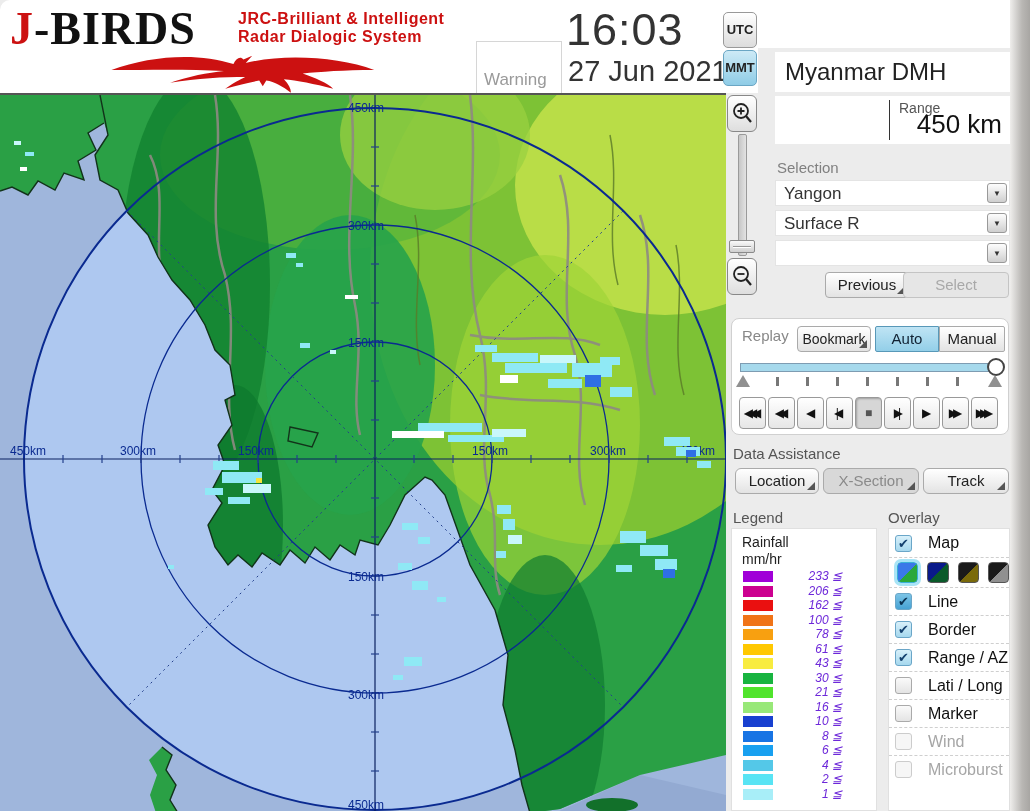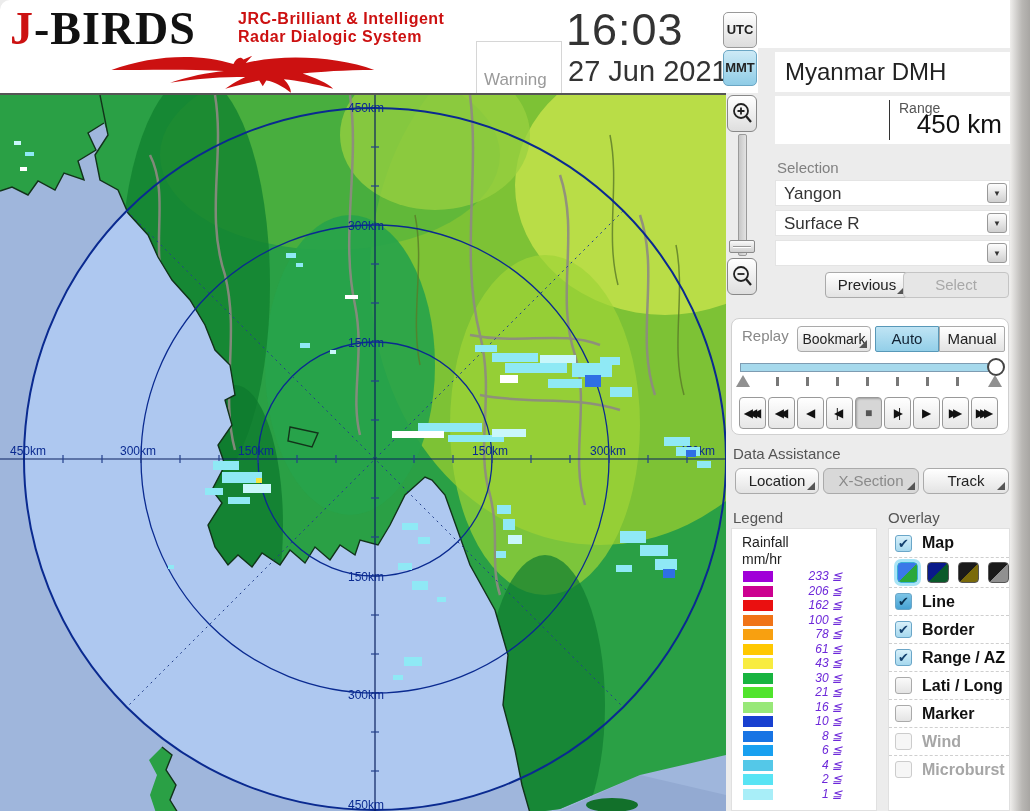--- a/index.html
+++ b/index.html
@@ -88,21 +88,21 @@
   .lg-text { position:absolute; left:44px; top:0; width:66px; text-align:right; font-size:12px; color:#6d28d9;font-style:italic; }
 
   
   #overlay-card { left:888px; top:528px; width:122px; height:283px; border:1px solid #e0e0e0; }
   .ov-row { position:relative; height:28px; display:flex; align-items:center; padding-left:6px; border-top:1px dashed #cfcfcf; }
   .ov-row:first-child { border-top:none; }
   .ov-check { width:17px; height:17px; border-radius:3px; border:1px solid #6aa6c8; background:linear-gradient(#d8f0fa,#a6d8ee); color:#14406e; font-size:13px; line-height:15px; text-align:center; flex:0 0 auto; }
   .ov-check.dark { background:linear-gradient(#7cc4e6,#47a2d4); color:#0a3050; }
   .ov-check.unchecked { background:linear-gradient(#fafafa,#e4e4e4); border-color:#aaa; color:transparent; }
   .ov-check.disabled { background:#f6f6f6; border-color:#ccc; color:transparent; }
-  .ov-label { margin-left:10px; font-size:16px; font-weight:bold; color:#111; white-space:nowrap; }
+  .ov-label { margin-left:16px; font-size:16px; font-weight:normal; color:#111; white-space:nowrap; }
   .ov-label.disabled { color:#a6a6a6; }
   .ov-swatch-row { height:30px; display:flex; align-items:center; gap:9px; padding-left:8px; border-top:1px dashed #cfcfcf; }
   .map-style { width:23px; height:21px; border-radius:4px; border:1px solid #555; }
   .map-style.selected { box-shadow:0 0 0 3px #a8e4f6; border-color:#3ab0d8; }
 
   
   #edge-strip { position:absolute; left:1010px; top:0; width:20px; height:811px; background:linear-gradient(90deg,#efeeec,#b9b7b4 60%,#a8a6a3); }
 </style>
 </head>
 <body>

